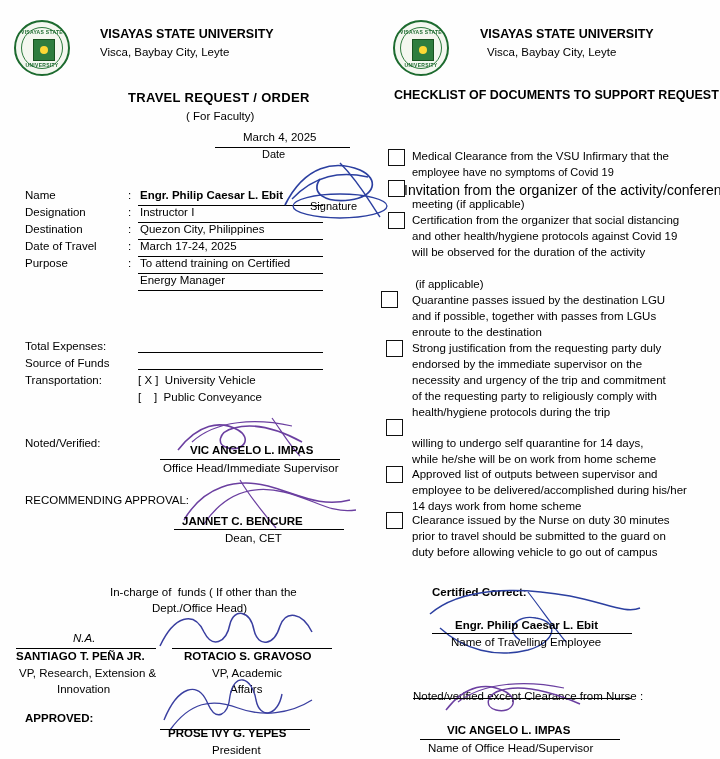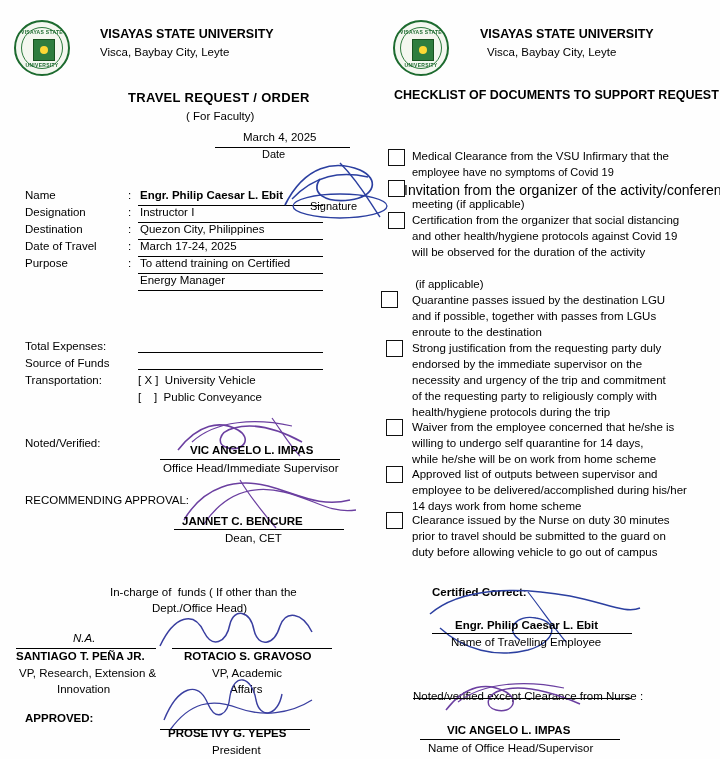--- a/index.html
+++ b/index.html
@@ -231,21 +231,20 @@
   <div class="t" style="left:412px; top:326px; font-size:11.5px;">enroute to the destination</div>
 
   <div class="box" style="left:386px; top:340px;"></div>
   <div class="t" style="left:412px; top:342px; font-size:11.5px;">Strong justification from the requesting party duly</div>
   <div class="t" style="left:412px; top:358px; font-size:11.5px;">endorsed by the immediate supervisor on the</div>
   <div class="t" style="left:412px; top:374px; font-size:11.5px;">necessity and urgency of the trip and commitment</div>
   <div class="t" style="left:412px; top:390px; font-size:11.5px;">of the requesting party to religiously comply with</div>
   <div class="t" style="left:412px; top:406px; font-size:11.5px;">health/hygiene protocols during the trip</div>
 
   <div class="box" style="left:386px; top:419px;"></div>
-  <div class="t" style="left:412px; top:421px; font-size:11.5px;">Waiver from the employee concerned that he/she is</div>
   <div class="t" style="left:412px; top:437px; font-size:11.5px;">willing to undergo self quarantine for 14 days,</div>
   <div class="t" style="left:412px; top:453px; font-size:11.5px;">while he/she will be on work from home scheme</div>
 
   <div class="box" style="left:386px; top:466px;"></div>
   <div class="t" style="left:412px; top:468px; font-size:11.5px;">Approved list of outputs between supervisor and</div>
   <div class="t" style="left:412px; top:484px; font-size:11.5px;">employee to be delivered/accomplished during his/her</div>
   <div class="t" style="left:412px; top:500px; font-size:11.5px;">14 days work from home scheme</div>
 
   <div class="box" style="left:386px; top:512px;"></div>
   <div class="t" style="left:412px; top:514px; font-size:11.5px;">Clearance issued by the Nurse on duty 30 minutes</div>

